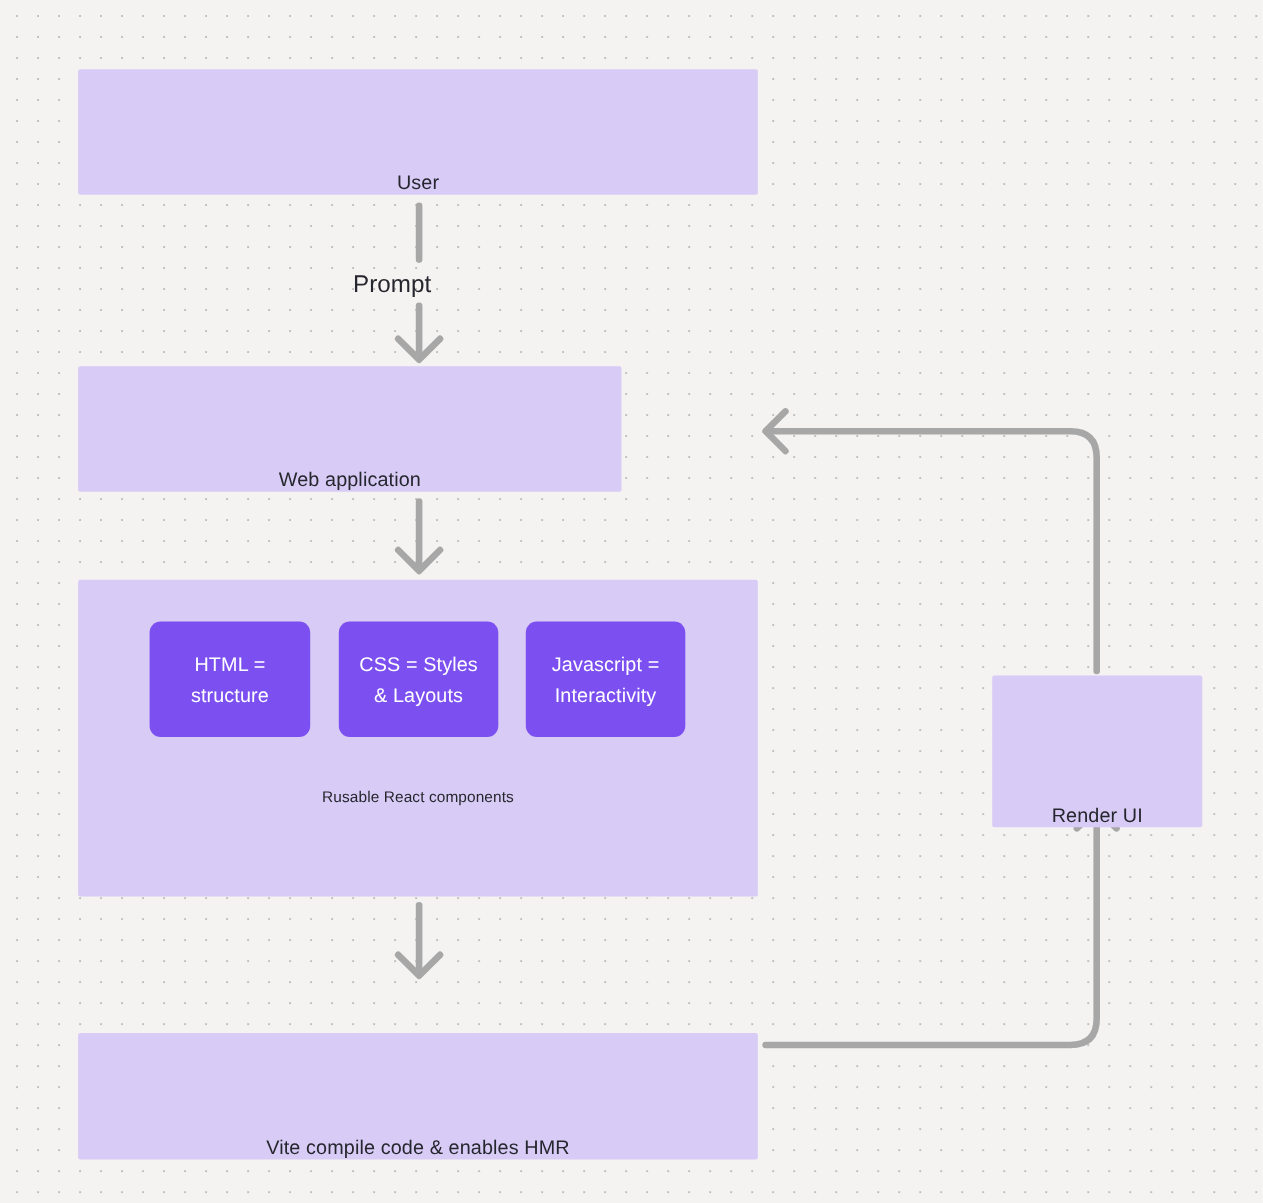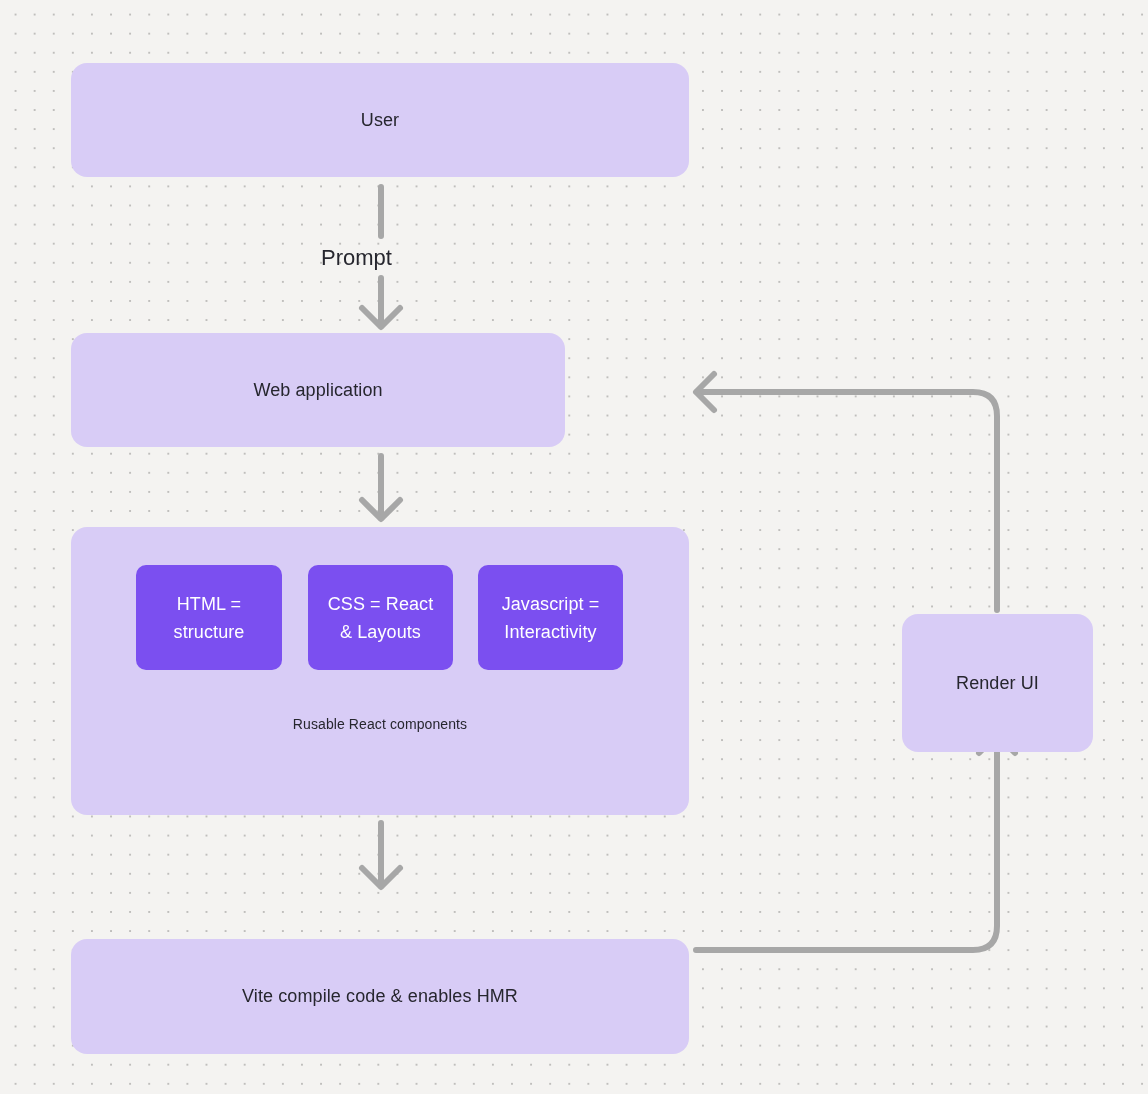--- a/index.html
+++ b/index.html
@@ -23,23 +23,23 @@
   .connectors path, .connectors line {
     stroke: #a7a7a7;
     stroke-width: 6;
     fill: none;
     stroke-linecap: round;
     stroke-linejoin: round;
   }
   .node {
     position: absolute;
     background: #d8ccf6;
-    border-radius: 16px;
+    border-radius: 2px;
     display: flex;
-    align-items: center;
+    align-items: flex-end;
     justify-content: center;
     color: #26262e;
     font-size: 18px;
     font-weight: 500;
     letter-spacing: 0.1px;
     text-align: center;
   }
   .group {  }
   .component {
     position: absolute;
@@ -125,21 +125,21 @@
   </div>
 
   <div class="node group" style="left:71px; top:527px; width:618px; height:288px;">
 
     <div class="component component-1">
       <span>HTML =</span>
       <span>structure</span>
     </div>
 
     <div class="component component-2">
-      <span>CSS = React</span>
+      <span>CSS = Styles</span>
       <span>&amp; Layouts</span>
     </div>
 
     <div class="component component-3">
       <span>Javascript =</span>
       <span>Interactivity</span>
     </div>
 
     <div class="group-label">Rusable React components</div>
   </div>

